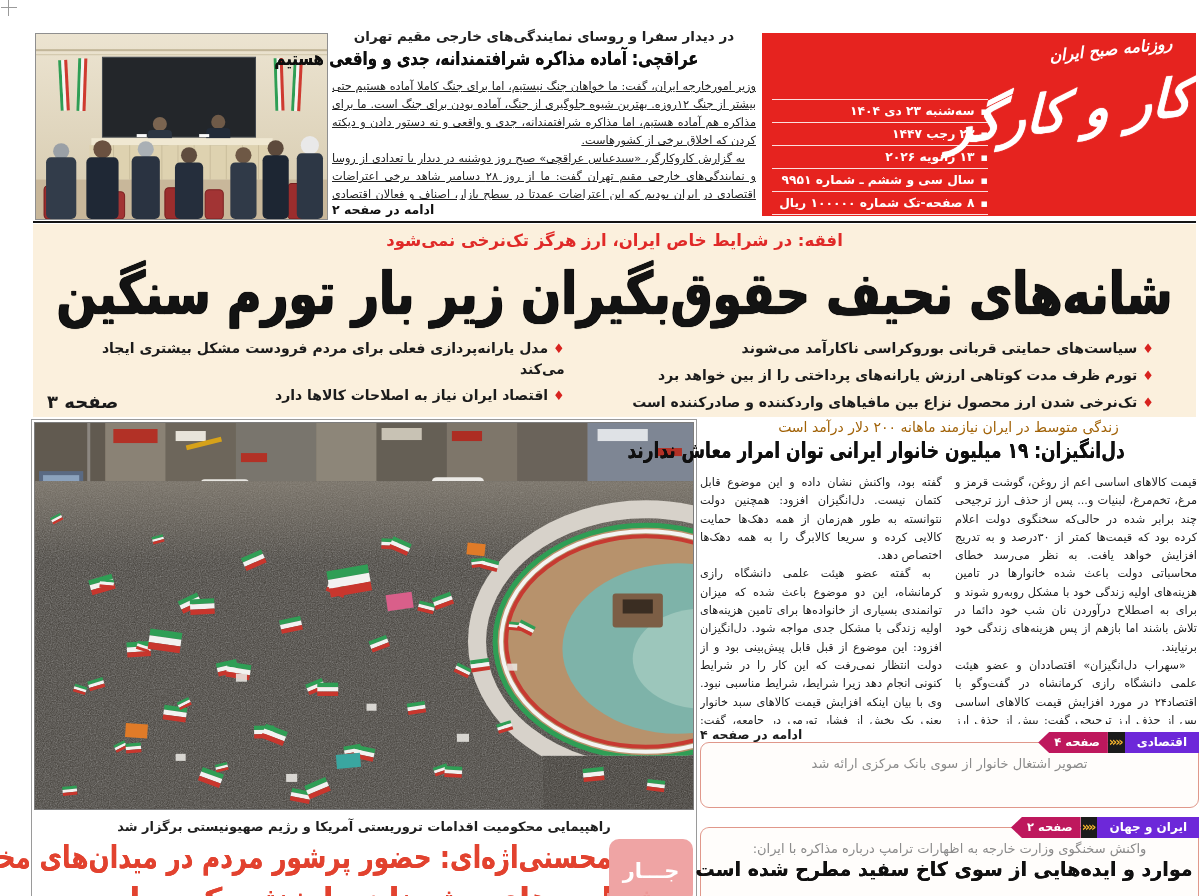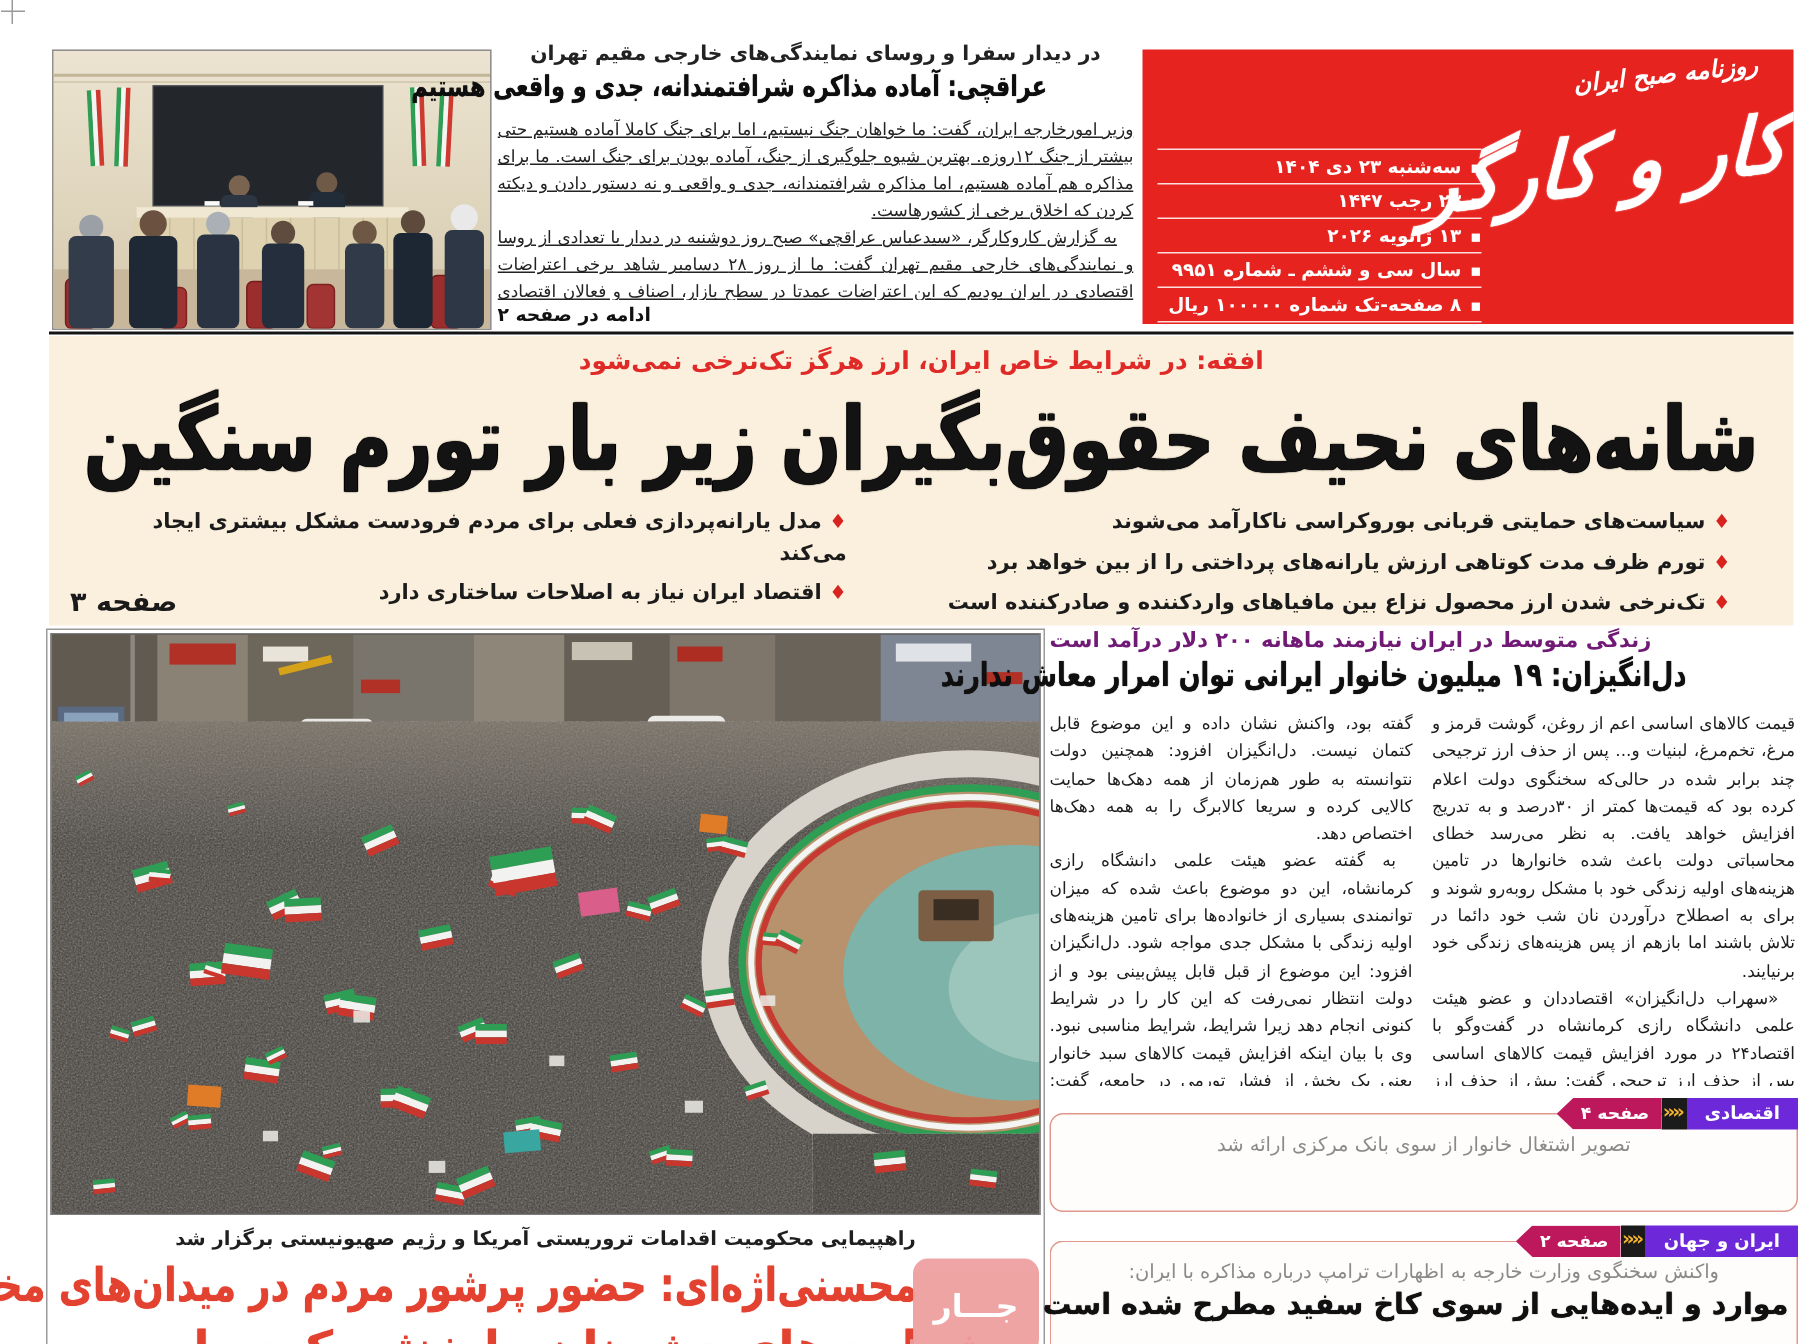--- a/index.html
+++ b/index.html
@@ -62,21 +62,21 @@
   .photo-story .red-headline{margin-top:3px;text-align:center;color:#e2422f;font-weight:bold;line-height:1.35;}
   .photo-story .red-headline .ln{height:42px;}
   .photo-story .red-headline span{display:inline-block;white-space:nowrap;font-size:31px;text-shadow:0 0 .6px #e2422f;}
   .jar-logo{position:absolute;right:3px;bottom:-6px;width:84px;height:64px;background:#ee9e9e;border-radius:10px;
        opacity:.93;display:flex;align-items:center;justify-content:center;color:#fff;font-size:21px;font-weight:bold;}
   .jar-logo::after{content:"";position:absolute;left:-2px;bottom:-12px;border:11px solid transparent;
        border-top-color:#ee9e9e;border-left-color:#ee9e9e;}
 
   
   .main-col{position:absolute;left:700px;top:419px;width:497px;}
-  .main-col .kicker{text-align:left;font-size:14px;font-weight:bold;color:#701a75;}
+  .main-col .kicker{text-align:center;font-size:14px;font-weight:normal;color:#a16207;}
   .main-col .headline{margin-top:3px;height:30px;text-align:center;}
   .main-col .headline span{display:inline-block;white-space:nowrap;font-size:22px;font-weight:bold;color:#0f0f0f;
        text-shadow:0 0 .7px #000;}
   .main-col .cols{display:flex;gap:13px;height:250px;overflow:hidden;margin-top:6px;}
   .main-col .cols .c{flex:1;font-size:11.3px;line-height:1.62;text-align:justify;color:#1d1d1d;}
   .main-col .cols p{margin:0;}
   .main-col .cols p + p{text-indent:11px;}
   .main-col .cont{margin-top:3px;text-align:left;font-size:12.5px;font-weight:bold;}
 
   
@@ -236,21 +236,21 @@
       <div class="scaleY"><span class="h fit">شانه‌های نحیف حقوق‌بگیران زیر بار تورم سنگین</span></div>
     </div>
     <div class="bullets">
       <div class="bcol right">
         <div class="bullet"><span class="dia"></span><span>سیاست‌های حمایتی قربانی بوروکراسی ناکارآمد می‌شوند</span></div>
         <div class="bullet"><span class="dia"></span><span>تورم ظرف مدت کوتاهی ارزش یارانه‌های پرداختی را از بین خواهد برد</span></div>
         <div class="bullet"><span class="dia"></span><span>تک‌نرخی شدن ارز محصول نزاع بین مافیاهای واردکننده و صادرکننده است</span></div>
       </div>
       <div class="bcol">
         <div class="bullet"><span class="dia"></span><span>مدل یارانه‌پردازی فعلی برای مردم فرودست مشکل بیشتری ایجاد می‌کند</span></div>
-        <div class="bullet"><span class="dia"></span><span>اقتصاد ایران نیاز به اصلاحات ساختاری دارد</span></div>
+        <div class="bullet"><span class="dia"></span><span>اقتصاد ایران نیاز به اصلاحات کالاها دارد</span></div>
       </div>
     </div>
     <div class="pageref">صفحه ۳</div>
   </div>
 
   <div class="photo-story">
     <div class="big-photo">
       <svg viewBox="0 0 655 385" preserveAspectRatio="none">
         <defs>
           <filter id="grain" x="0" y="0" width="100%" height="100%">
@@ -413,20 +413,21 @@
     <div class="cols">
       <div class="c">
         <p>قیمت کالاهای اساسی اعم از روغن، گوشت قرمز و مرغ، تخم‌مرغ، لبنیات و... پس از حذف ارز ترجیحی چند برابر شده در حالی‌که سخنگوی دولت اعلام کرده بود که قیمت‌ها کمتر از ۳۰درصد و به تدریج افزایش خواهد یافت. به نظر می‌رسد خطای محاسباتی دولت باعث شده خانوارها در تامین هزینه‌های اولیه زندگی خود با مشکل روبه‌رو شوند و برای به اصطلاح درآوردن نان شب خود دائما در تلاش باشند اما بازهم از پس هزینه‌های زندگی خود برنیایند.</p>
         <p>«سهراب دل‌انگیزان» اقتصاددان و عضو هیئت علمی دانشگاه رازی کرمانشاه در گفت‌وگو با اقتصاد۲۴ در مورد افزایش قیمت کالاهای اساسی پس از حذف ارز ترجیحی گفت: پیش از حذف ارز ترجیحی به دولت تذکر داده بودیم که برآورد کارشناسی دولت از قیمت و حساسیت قیمتی کالاهای سبدمصرفی خانوار به‌ویژه کالاهای حمایتی سبدمصرفی، صحیح نیست و اگر حذف ارز ترجیحی و افزایش قیمت کالاها اتفاق بیفتد، کالاهای اساسی افزایش قیمت شدید و بیش از برآورد دولت را خواهند داشت. وی با اشاره به تبعات حذف ارز ترجیحی در سطح بازار، گفت: قیمت کالاهای اساسی بیش از آنچه دولت برآورده کرده و</p>
       </div>
       <div class="c">
         <p>گفته بود، واکنش نشان داده و این موضوع قابل کتمان نیست. دل‌انگیزان افزود: همچنین دولت نتوانسته به طور هم‌زمان از همه دهک‌ها حمایت کالایی کرده و سریعا کالابرگ را به همه دهک‌ها اختصاص دهد.</p>
         <p>به گفته عضو هیئت علمی دانشگاه رازی کرمانشاه، این دو موضوع باعث شده که میزان توانمندی بسیاری از خانواده‌ها برای تامین هزینه‌های اولیه زندگی با مشکل جدی مواجه شود. دل‌انگیزان افزود: این موضوع از قبل قابل پیش‌بینی بود و از دولت انتظار نمی‌رفت که این کار را در شرایط کنونی انجام دهد زیرا شرایط، شرایط مناسبی نبود. وی با بیان اینکه افزایش قیمت کالاهای سبد خانوار یعنی یک بخش از فشار تورمی در جامعه، گفت: افزایش قیمت کالاها شوک تورمی در جامعه ایجاد کرده است. دل‌انگیزان تاکید کرد: هرچند ما نمی‌توانیم میزان افزایش تورم را به طور دقیق محاسبه کنیم اما اگر به طور مثال قیمت یک شانه تخم‌مرغ را قبل و بعد از حذف ارز ترجیحی در نظر بگیرید، می‌بینید که یک شانه تخم مرغ که قبل از حذف ارز ترجیحی ۲۳۰هزار تومان بود پس از حذف ارز ترجیحی با افزایش صددرصدی به ۴۸۰هزار تومان رسیده است.</p>
       </div>
     </div>
+    <div class="cont">ادامه در صفحه ۴</div>
   </div>
 
   <div class="sec-box b1">
     <div class="sec-tag">
       <span class="sec-label">اقتصادی</span>
       <span class="chev"></span>
       <span class="sec-page">صفحه ۴</span>
     </div>
     <div class="kicker">تصویر اشتغال خانوار از سوی بانک مرکزی ارائه شد</div>
   </div>

